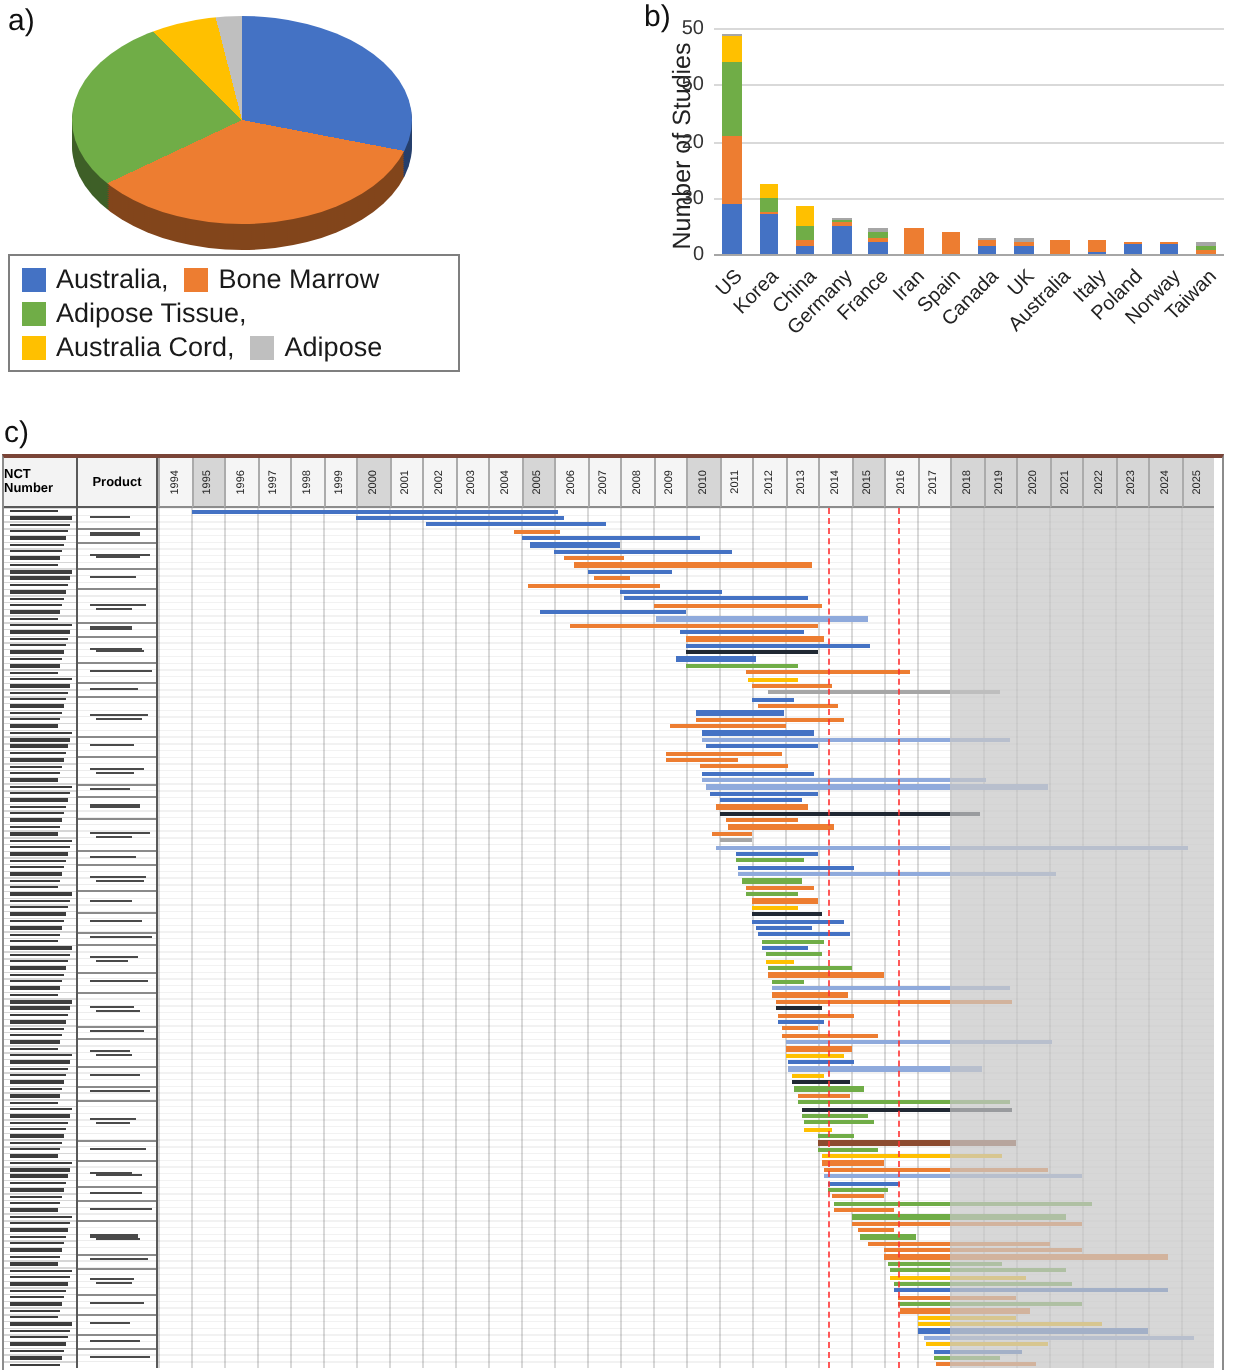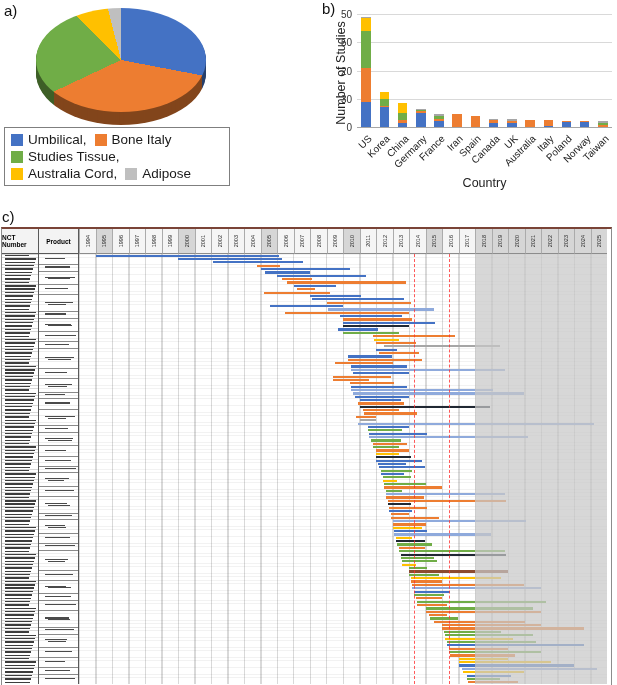--- a/index.html
+++ b/index.html
@@ -85,29 +85,29 @@
         <div class="pie-layer pie-depth" style="top: 5px; background: conic-gradient(rgb(68, 114, 196) 0deg, rgb(68, 114, 196) 100.8deg, rgb(237, 125, 49) 100.8deg, rgb(237, 125, 49) 244.8deg, rgb(112, 173, 71) 244.8deg, rgb(112, 173, 71) 315deg, rgb(255, 192, 0) 315deg, rgb(255, 192, 0) 345.6deg, rgb(191, 191, 191) 345.6deg, rgb(191, 191, 191) 360deg);"></div>
         <div class="pie-layer pie-depth" style="top: 4px; background: conic-gradient(rgb(68, 114, 196) 0deg, rgb(68, 114, 196) 100.8deg, rgb(237, 125, 49) 100.8deg, rgb(237, 125, 49) 244.8deg, rgb(112, 173, 71) 244.8deg, rgb(112, 173, 71) 315deg, rgb(255, 192, 0) 315deg, rgb(255, 192, 0) 345.6deg, rgb(191, 191, 191) 345.6deg, rgb(191, 191, 191) 360deg);"></div>
         <div class="pie-layer pie-depth" style="top: 3px; background: conic-gradient(rgb(68, 114, 196) 0deg, rgb(68, 114, 196) 100.8deg, rgb(237, 125, 49) 100.8deg, rgb(237, 125, 49) 244.8deg, rgb(112, 173, 71) 244.8deg, rgb(112, 173, 71) 315deg, rgb(255, 192, 0) 315deg, rgb(255, 192, 0) 345.6deg, rgb(191, 191, 191) 345.6deg, rgb(191, 191, 191) 360deg);"></div>
         <div class="pie-layer pie-depth" style="top: 2px; background: conic-gradient(rgb(68, 114, 196) 0deg, rgb(68, 114, 196) 100.8deg, rgb(237, 125, 49) 100.8deg, rgb(237, 125, 49) 244.8deg, rgb(112, 173, 71) 244.8deg, rgb(112, 173, 71) 315deg, rgb(255, 192, 0) 315deg, rgb(255, 192, 0) 345.6deg, rgb(191, 191, 191) 345.6deg, rgb(191, 191, 191) 360deg);"></div>
         <div class="pie-layer pie-depth" style="top: 1px; background: conic-gradient(rgb(68, 114, 196) 0deg, rgb(68, 114, 196) 100.8deg, rgb(237, 125, 49) 100.8deg, rgb(237, 125, 49) 244.8deg, rgb(112, 173, 71) 244.8deg, rgb(112, 173, 71) 315deg, rgb(255, 192, 0) 315deg, rgb(255, 192, 0) 345.6deg, rgb(191, 191, 191) 345.6deg, rgb(191, 191, 191) 360deg);"></div>
         <div class="pie-layer" style="top: 0px; background: conic-gradient(rgb(68, 114, 196) 0deg, rgb(68, 114, 196) 100.8deg, rgb(237, 125, 49) 100.8deg, rgb(237, 125, 49) 244.8deg, rgb(112, 173, 71) 244.8deg, rgb(112, 173, 71) 315deg, rgb(255, 192, 0) 315deg, rgb(255, 192, 0) 345.6deg, rgb(191, 191, 191) 345.6deg, rgb(191, 191, 191) 360deg);"></div>
       </div>
     <div class="legend-box" id="pie-legend">
         <div class="legend-item">
           <div class="legend-swatch" style="background: rgb(68, 114, 196);"></div>
-          <span>Umbilical,</span>
+          <span>Australia,</span>
         </div>
         <div class="legend-item">
           <div class="legend-swatch" style="background: rgb(237, 125, 49);"></div>
-          <span>Bone Italy</span>
+          <span>Bone Marrow</span>
         </div>
         <div class="legend-item">
           <div class="legend-swatch" style="background: rgb(112, 173, 71);"></div>
-          <span>Studies Tissue,</span>
+          <span>Adipose Tissue,</span>
         </div>
         <div class="legend-item">
           <div class="legend-swatch" style="background: rgb(255, 192, 0);"></div>
           <span>Australia Cord,</span>
         </div>
         <div class="legend-item">
           <div class="legend-swatch" style="background: rgb(191, 191, 191);"></div>
           <span>Adipose</span>
         </div>
       </div>
@@ -205,21 +205,20 @@
         <div class="b-xlab" style="left: 39.1786px; top: 133px;">Iran</div>
         <div class="b-xlab" style="left: 57.3929px; top: 133px;">Spain</div>
         <div class="b-xlab" style="left: 75.6071px; top: 133px;">Canada</div>
         <div class="b-xlab" style="left: 93.8214px; top: 133px;">UK</div>
         <div class="b-xlab" style="left: 112.036px; top: 133px;">Australia</div>
         <div class="b-xlab" style="left: 130.25px; top: 133px;">Italy</div>
         <div class="b-xlab" style="left: 148.464px; top: 133px;">Poland</div>
         <div class="b-xlab" style="left: 166.679px; top: 133px;">Norway</div>
         <div class="b-xlab" style="left: 184.893px; top: 133px;">Taiwan</div>
       </div>
-    <div class="b-xtitle">Country</div>
   </div>
 
   <div id="panel-c">
     <div class="panel-label" style="left:2px;top:-2px;">c)</div>
     <div class="c-table">
       <div class="c-hcell" style="left:0;width:37px;">NCT Number</div>
       <div class="c-hcell" style="left:37px;width:40px;">Product</div>
       <div id="c-years">
           <div class="c-ycell" style="left: 77px; width: 16.5px; background: rgb(245, 245, 245);">
             <span>1994</span>

